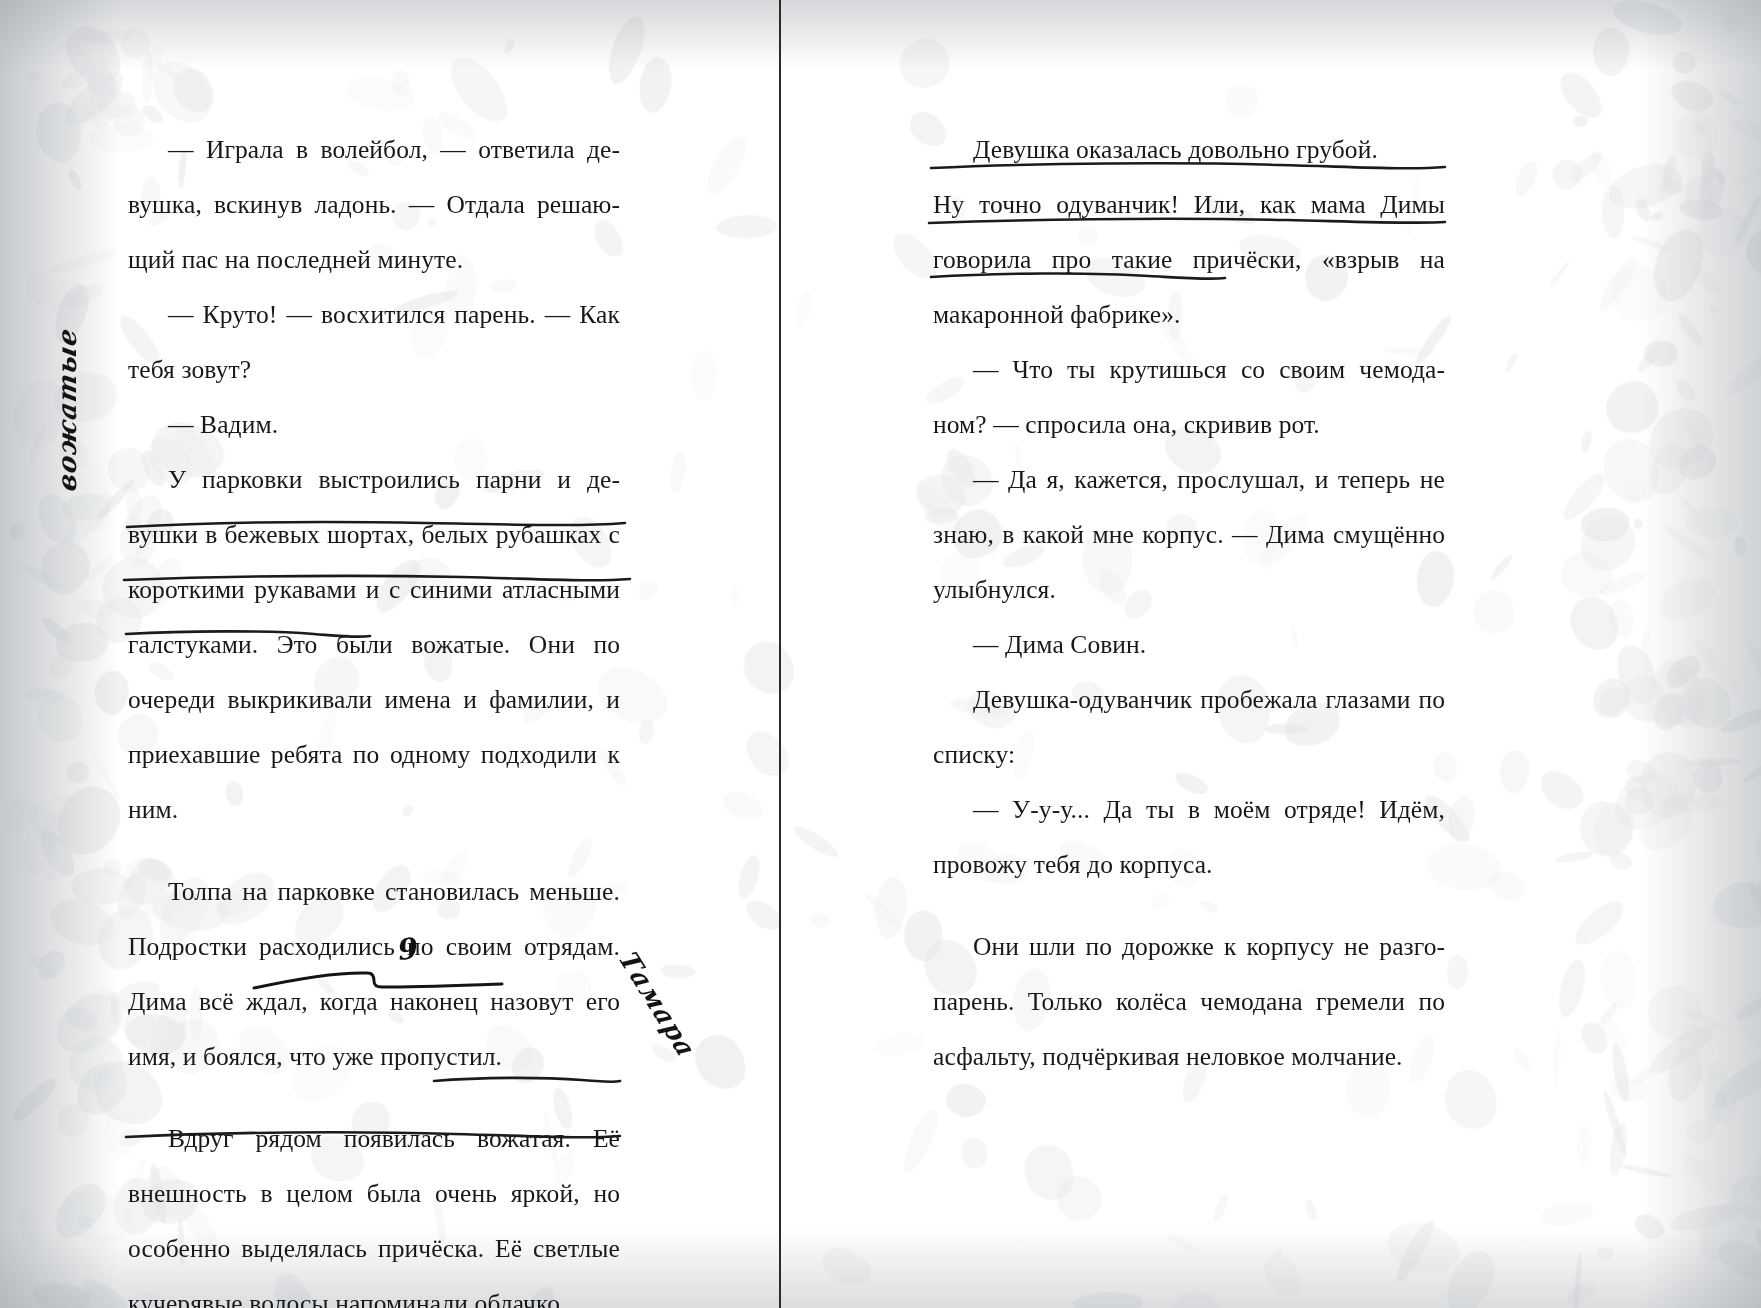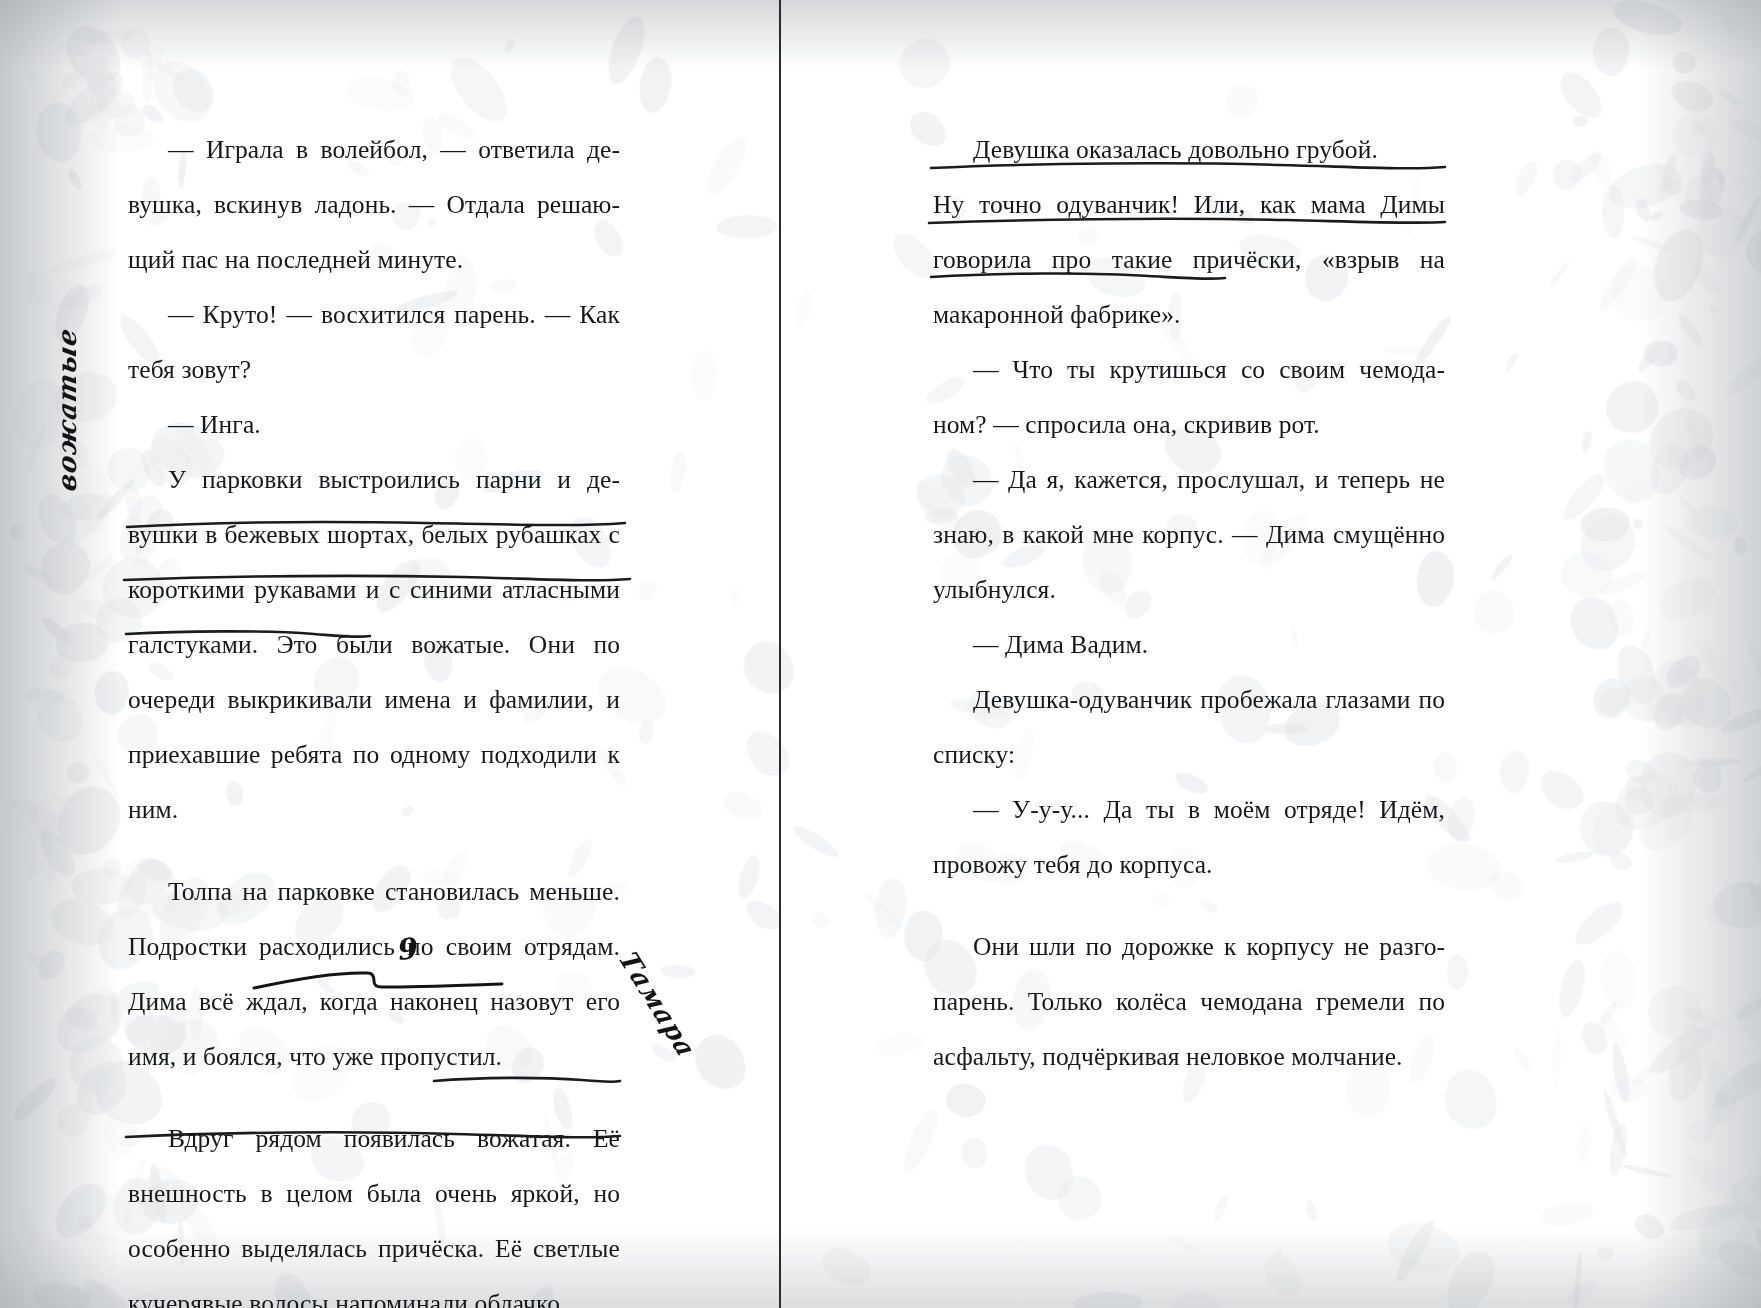--- a/index.html
+++ b/index.html
@@ -574,21 +574,21 @@
 <div id="vignette-top"></div>
 <div id="vignette-bottom"></div>
 
 <div id="gutter"></div>
 
 <div class="page" id="page-left">
 
   <div class="text-column">
     <p class="para">— Играла в волейбол, — ответила де­вушка, вскинув ладонь. — Отдала решаю­щий пас на последней минуте.</p>
     <p class="para">— Круто! — восхитился парень. — Как тебя зовут?</p>
-    <p class="para">— Инга.</p>
+    <p class="para">— Вадим.</p>
     <p class="para">У парковки выстроились парни и де­вушки в бежевых шортах, белых рубашках с короткими рукавами и с синими атлас­ными галстуками. Это были вожатые. Они по очереди выкрикивали имена и фамилии, и приехавшие ребята по одному подходили к ним.</p>
     <p class="para spaced">Толпа на парковке становилась меньше. Подростки расходились по своим отрядам. Дима всё ждал, когда наконец назовут его имя, и боялся, что уже пропустил.</p>
     <p class="para spaced">Вдруг рядом появилась вожатая. Её внешность в целом была очень яркой, но особенно выделялась причёска. Её свет­лые кучерявые волосы напоминали облачко.</p>
   </div>
 
   <svg class="hand-underline" style="left:125px;top:495px;" width="510" height="24" viewBox="0 0 510 24">
     <path d="M2,14 C90,9 200,8 300,10 C380,11 450,14 500,10" stroke="#1b1b1b" stroke-width="2.6" fill="none" stroke-linecap="round"></path>
   </svg>
   <svg class="hand-underline" style="left:122px;top:550px;" width="512" height="24" viewBox="0 0 512 24">
     <path d="M2,12 C110,8 240,7 340,9 C420,11 470,14 508,11" stroke="#1b1b1b" stroke-width="2.6" fill="none" stroke-linecap="round"></path>
@@ -615,21 +615,21 @@
   </div>
 </div>
 
 <div class="page" id="page-right">
 
   <div class="text-column">
     <p class="para">Девушка оказалась довольно грубой.</p>
     <p class="para noindent">Ну точно одуванчик! Или, как мама Димы говорила про такие причёски, «взрыв на макаронной фабрике».</p>
     <p class="para">— Что ты крутишься со своим чемода­ном? — спросила она, скривив рот.</p>
     <p class="para">— Да я, кажется, прослушал, и теперь не знаю, в какой мне корпус. — Дима смущён­но улыбнулся.</p>
-    <p class="para">— Дима Вадим.</p>
+    <p class="para">— Дима Совин.</p>
     <p class="para">Девушка-одуванчик пробежала глазами по списку:</p>
     <p class="para">— У-у-у... Да ты в моём отряде! Идём, провожу тебя до корпуса.</p>
     <p class="para spaced">Они шли по дорожке к корпусу не разго­парень. Только колёса чемодана гремели по асфальту, подчёркивая неловкое молчание.</p>
 
   </div>
 
   <svg class="hand-underline" style="left:148px;top:138px;" width="520" height="24" viewBox="0 0 520 24">
     <path d="M2,12 C110,7 250,6 350,9 C430,11 480,14 516,11" stroke="#1b1b1b" stroke-width="2.6" fill="none" stroke-linecap="round"></path>
   </svg>
   <svg class="hand-underline" style="left:146px;top:193px;" width="522" height="24" viewBox="0 0 522 24">

